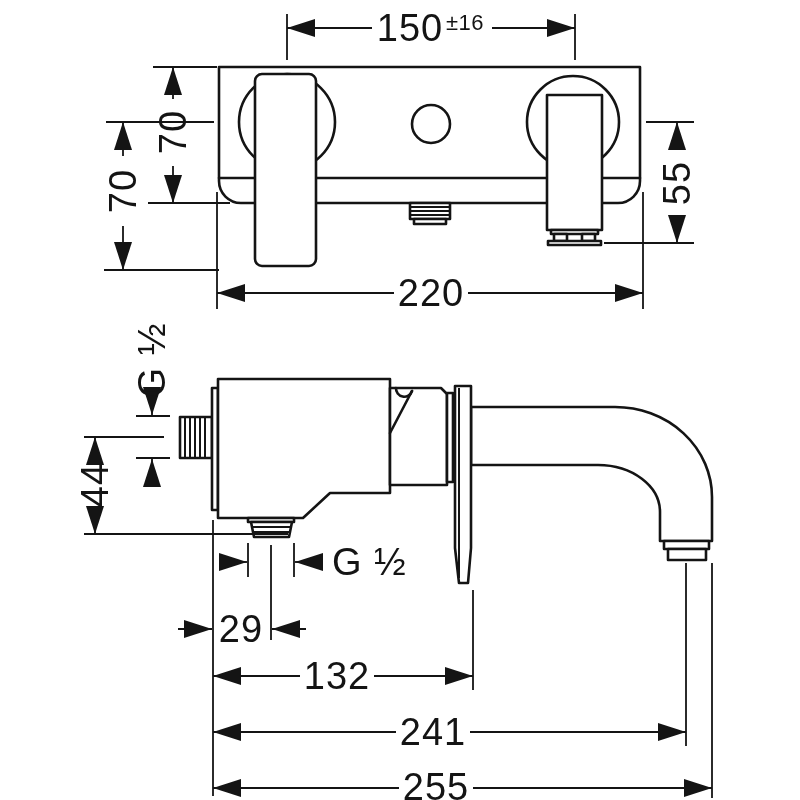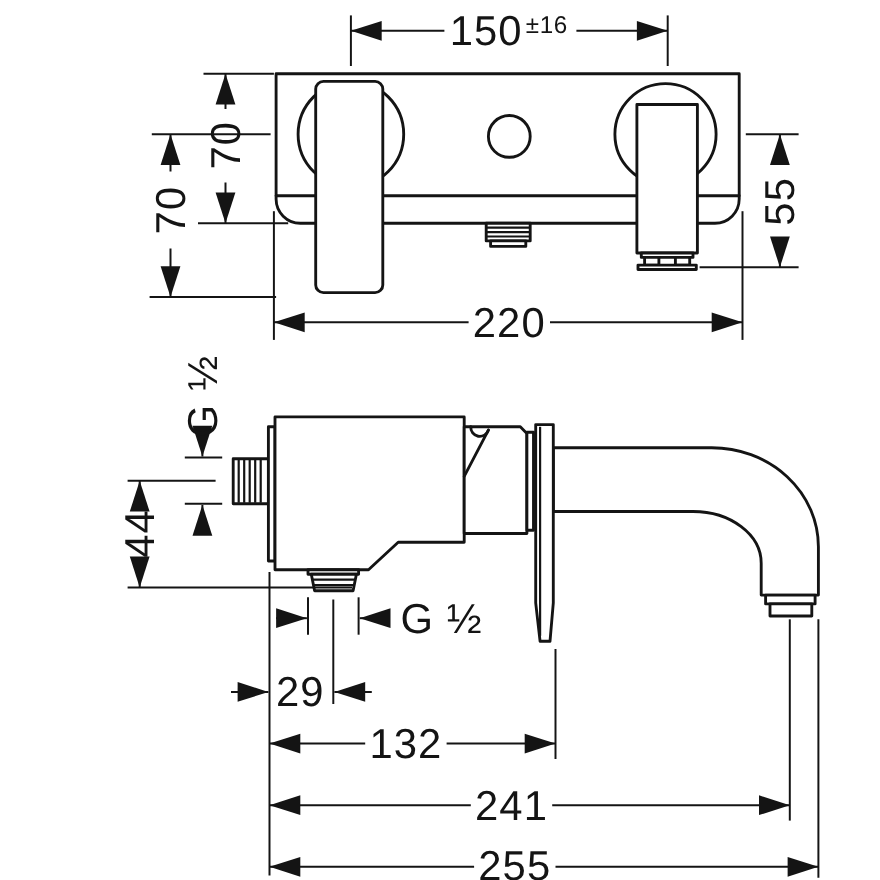--- a/index.html
+++ b/index.html
@@ -1,16 +1,16 @@
 <!DOCTYPE html>
 <html><head>
 <meta charset="utf-8">
 <style>
   html,body{margin:0;padding:0;background:#ffffff;}
-  .stage{width:725px;height:800px;background:#ffffff;position:relative;margin-left:32px;}
+  .stage{width:725px;height:800px;background:#ffffff;position:relative;}
   svg{display:block;}
   .p  {fill:#ffffff;stroke:#141414;stroke-width:2.6;stroke-linejoin:round;stroke-linecap:round;}
   .pn {fill:none;stroke:#141414;stroke-width:2.6;stroke-linejoin:round;stroke-linecap:round;}
   .rib{fill:none;stroke:#141414;stroke-width:2;stroke-linecap:butt;}
   .d  {fill:none;stroke:#141414;stroke-width:1.8;stroke-linecap:butt;}
   .dt {font-family:"Liberation Sans", sans-serif;font-size:38px;fill:#141414;letter-spacing:1px;}
   .dts{font-family:"Liberation Sans", sans-serif;font-size:22px;fill:#141414;letter-spacing:0.5px;}
   .mid{text-anchor:middle;}
 </style>
 </head>

